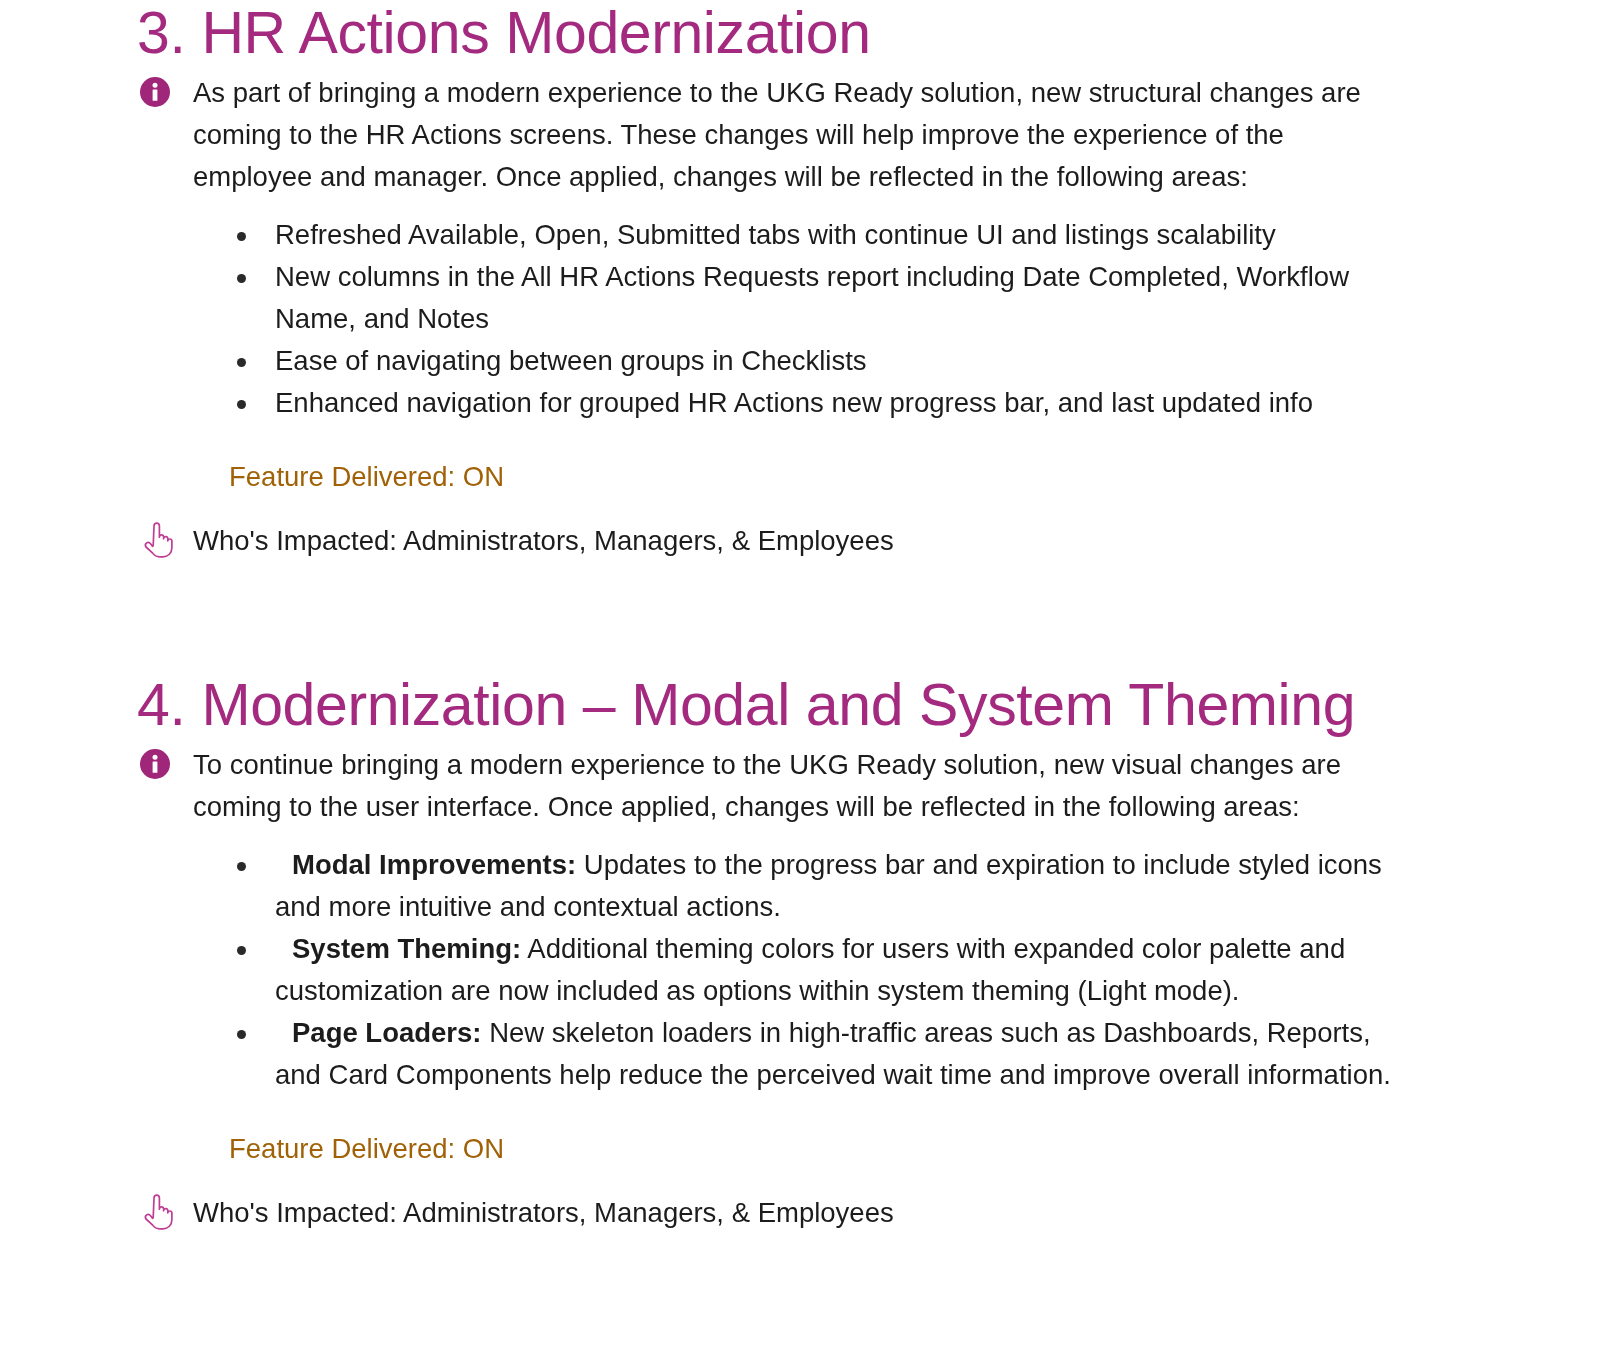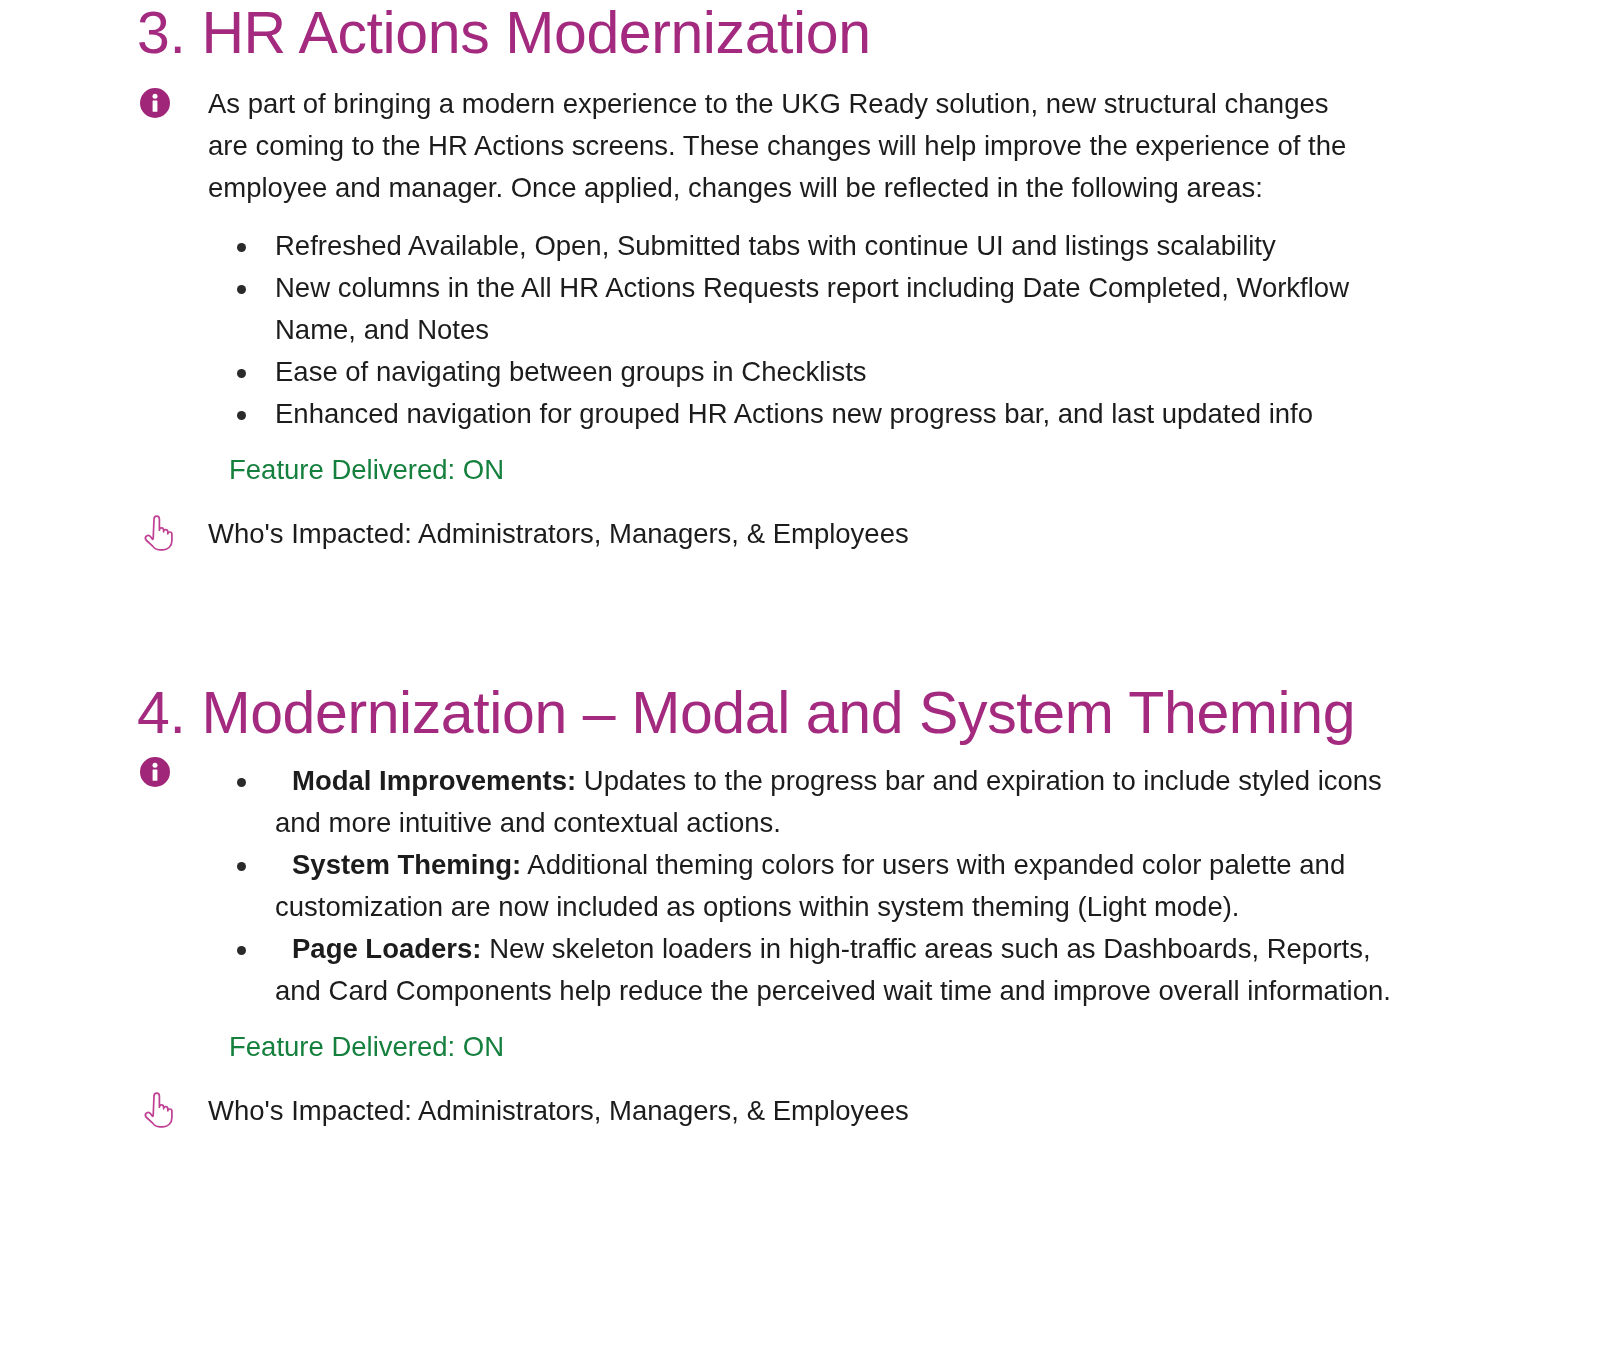--- a/index.html
+++ b/index.html
@@ -56,21 +56,21 @@
     height: 32px;
   }
   .icon-row.hand-row .row-icon {
     left: 140px;
     top: 2px;
     width: 34px;
     height: 36px;
   }
 
   .body-text {
-    margin: 15px;
+    margin: 0;
     font-size: 27.5px;
     line-height: 42px;
     color: #1c1c1c;
     font-weight: 400;
     text-align: left;
   }
 
   .info-para { padding-top: 4px; }
 
   .impacted-row { margin-top: 22px; }
@@ -99,25 +99,25 @@
     height: 9px;
     border-radius: 50%;
     background: #2a2a2a;
   }
   ul.feature-list > li .bullet-label {
     font-weight: 700;
     margin-left: 17px;
   }
 
   .delivered-line {
-    margin: 14px 0 0 0;
+    margin: 32px 0 0 0;
     padding-left: 229px;
     font-size: 27.5px;
     line-height: 42px;
-    color: #15803d;
+    color: #a16207;
   }
 
   .sect4 ul.feature-list { padding-right: 120px; }
 </style>
 </head>
 <body>
 
 <div class="page">
 
   <section class="section section-3">
@@ -166,20 +166,21 @@
     <h2 class="section-heading">4. Modernization – Modal and System Theming</h2>
 
     <div class="icon-row info-row">
       <span class="row-icon">
         <svg viewBox="0 0 32 32" width="32" height="32" aria-hidden="true">
           <circle cx="16" cy="16" r="15" fill="#a0267a"></circle>
           <circle cx="16" cy="9.3" r="2.5" fill="#ffffff"></circle>
           <rect x="13.6" y="13.4" width="4.8" height="11.4" rx="0.6" fill="#ffffff"></rect>
         </svg>
       </span>
+      <p class="body-text info-para">To continue bringing a modern experience to the UKG Ready solution, new visual changes are coming to the user interface. Once applied, changes will be reflected in the following areas:</p>
     </div>
 
     <ul class="feature-list">
       <li><span class="bullet-label">Modal Improvements:</span><span> Updates to the progress bar and expiration to include styled icons and more intuitive and contextual actions.</span></li>
       <li><span class="bullet-label">System Theming:</span><span> Additional theming colors for users with expanded color palette and customization are now included as options within system theming (Light mode).</span></li>
       <li><span class="bullet-label">Page Loaders:</span><span> New skeleton loaders in high-traffic areas such as Dashboards, Reports, and Card Components help reduce the perceived wait time and improve overall information.</span></li>
     </ul>
 
     <p class="delivered-line">Feature Delivered: ON</p>
 

